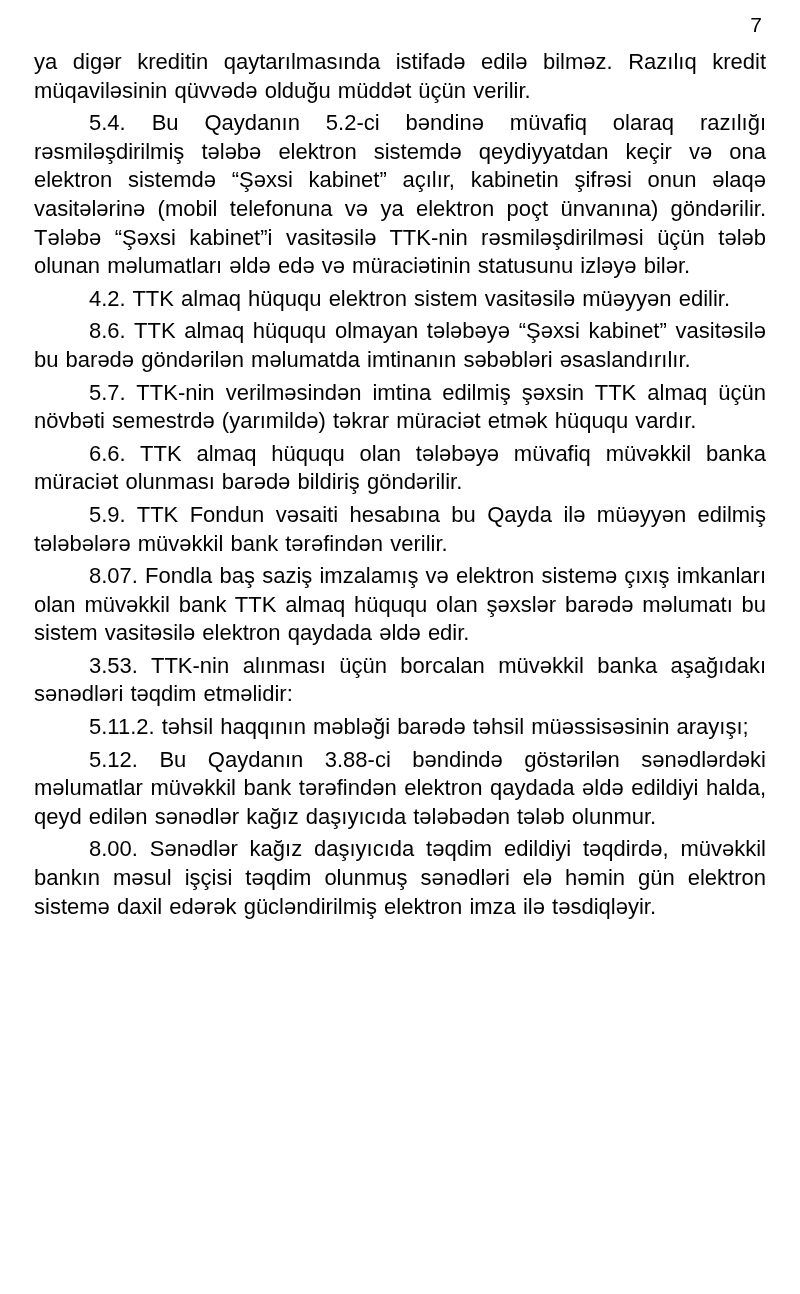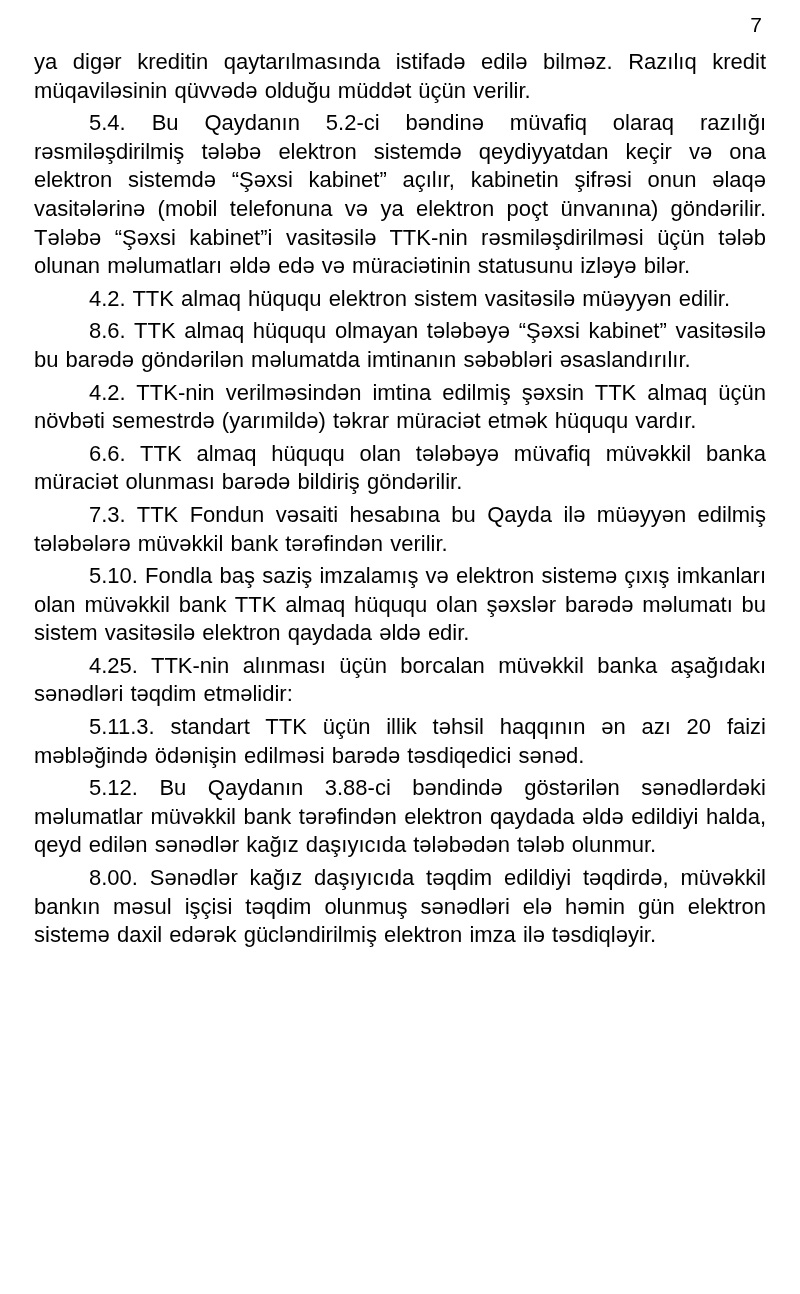--- a/index.html
+++ b/index.html
@@ -52,31 +52,31 @@
   <div class="content">
 
       <p class="no-indent">ya digər kreditin qaytarılmasında istifadə edilə bilməz. Razılıq kredit müqaviləsinin qüvvədə olduğu müddət üçün verilir.</p>
 
       <p>5.4. Bu Qaydanın 5.2-ci bəndinə müvafiq olaraq razılığı rəsmiləşdirilmiş tələbə elektron sistemdə qeydiyyatdan keçir və ona elektron sistemdə “Şəxsi kabinet” açılır, kabinetin şifrəsi onun əlaqə vasitələrinə (mobil telefonuna və ya elektron poçt ünvanına) göndərilir. Tələbə “Şəxsi kabinet”i vasitəsilə TTK-nin rəsmiləşdirilməsi üçün tələb olunan məlumatları əldə edə və müraciətinin statusunu izləyə bilər.</p>
 
       <p>4.2. TTK almaq hüququ elektron sistem vasitəsilə müəyyən edilir.</p>
 
       <p>8.6. TTK almaq hüququ olmayan tələbəyə “Şəxsi kabinet” vasitəsilə bu barədə göndərilən məlumatda imtinanın səbəbləri əsaslandırılır.</p>
 
-      <p>4.2. TTK-nin verilməsindən imtina edilmiş şəxsin TTK almaq üçün növbəti semestrdə (yarımildə) təkrar müraciət etmək hüququ vardır.</p>
+      <p>5.7. TTK-nin verilməsindən imtina edilmiş şəxsin TTK almaq üçün növbəti semestrdə (yarımildə) təkrar müraciət etmək hüququ vardır.</p>
 
       <p>6.6. TTK almaq hüququ olan tələbəyə müvafiq müvəkkil banka müraciət olunması barədə bildiriş göndərilir.</p>
 
-      <p>7.3. TTK Fondun vəsaiti hesabına bu Qayda ilə müəyyən edilmiş tələbələrə müvəkkil bank tərəfindən verilir.</p>
+      <p>5.9. TTK Fondun vəsaiti hesabına bu Qayda ilə müəyyən edilmiş tələbələrə müvəkkil bank tərəfindən verilir.</p>
 
-      <p>5.10. Fondla baş saziş imzalamış və elektron sistemə çıxış imkanları olan müvəkkil bank TTK almaq hüququ olan şəxslər barədə məlumatı bu sistem vasitəsilə elektron qaydada əldə edir.</p>
+      <p>8.07. Fondla baş saziş imzalamış və elektron sistemə çıxış imkanları olan müvəkkil bank TTK almaq hüququ olan şəxslər barədə məlumatı bu sistem vasitəsilə elektron qaydada əldə edir.</p>
 
-      <p>4.25. TTK-nin alınması üçün borcalan müvəkkil banka aşağıdakı sənədləri təqdim etməlidir:</p>
+      <p>3.53. TTK-nin alınması üçün borcalan müvəkkil banka aşağıdakı sənədləri təqdim etməlidir:</p>
 
 
+      <p>5.11.2. təhsil haqqının məbləği barədə təhsil müəssisəsinin arayışı;</p>
 
-      <p>5.11.3. standart TTK üçün illik təhsil haqqının ən azı 20 faizi məbləğində ödənişin edilməsi barədə təsdiqedici sənəd.</p>
 
       <p>5.12. Bu Qaydanın 3.88-ci bəndində göstərilən sənədlərdəki məlumatlar müvəkkil bank tərəfindən elektron qaydada əldə edildiyi halda, qeyd edilən sənədlər kağız daşıyıcıda tələbədən tələb olunmur.</p>
 
       <p>8.00. Sənədlər kağız daşıyıcıda təqdim edildiyi təqdirdə, müvəkkil bankın məsul işçisi təqdim olunmuş sənədləri elə həmin gün elektron sistemə daxil edərək gücləndirilmiş elektron imza ilə təsdiqləyir.</p>
     </div>
 </div>
 
 </body></html>

